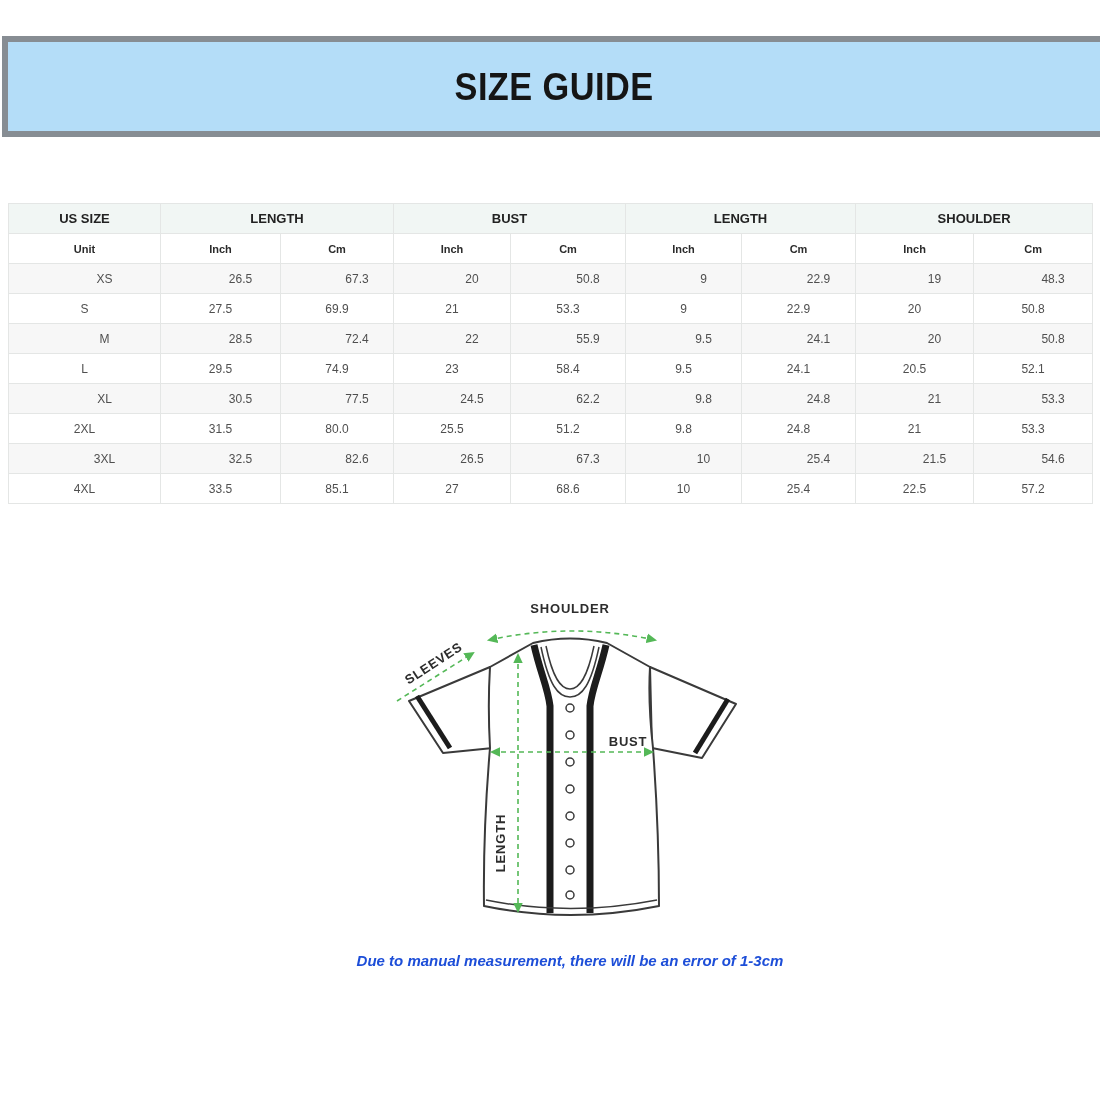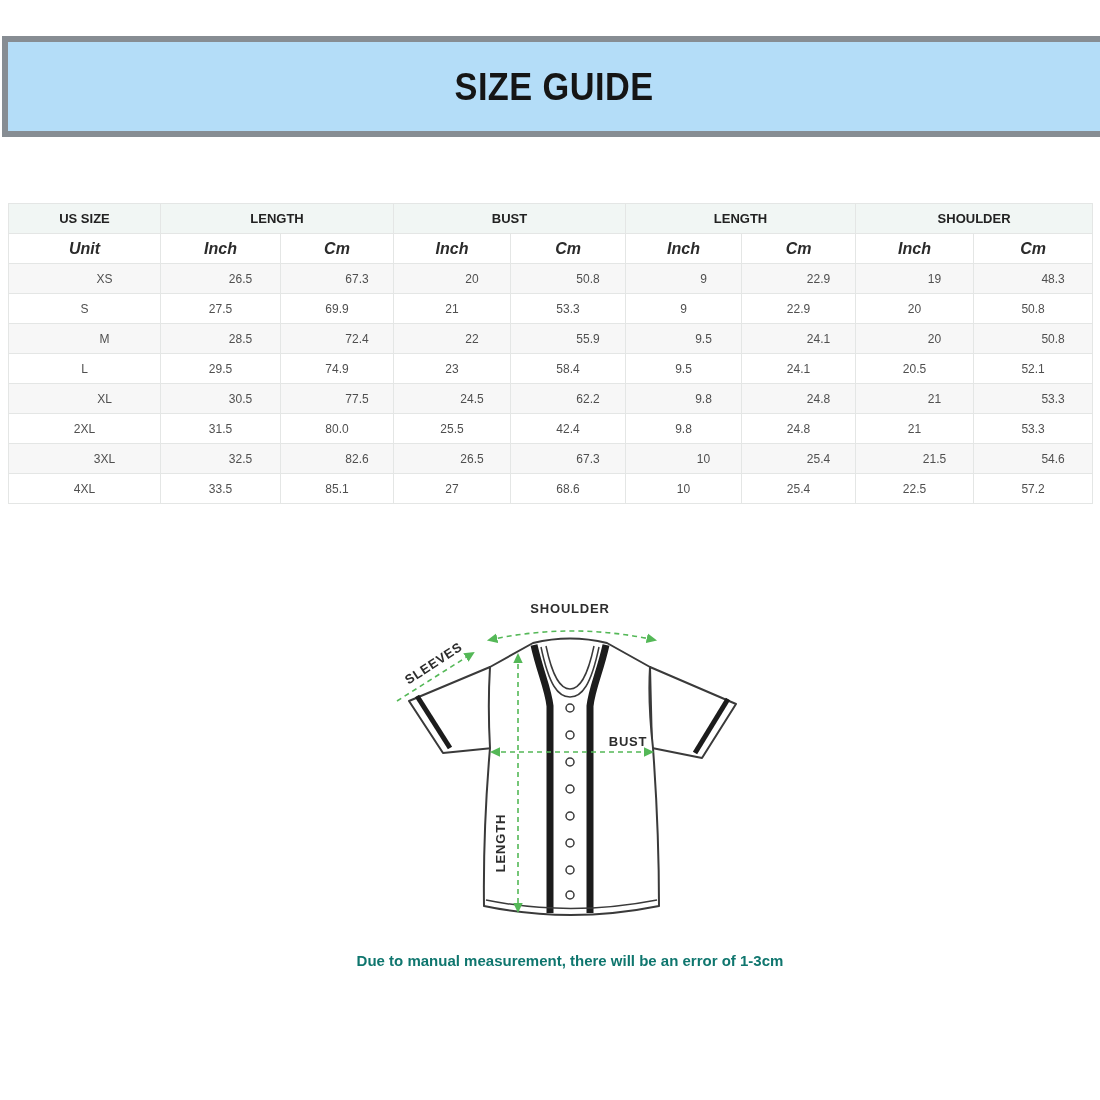--- a/index.html
+++ b/index.html
@@ -26,21 +26,21 @@
     border-collapse: collapse; table-layout: fixed;
   }
   .size-table th, .size-table td {
     border: 1px solid #e4e6e5; text-align: center; vertical-align: middle;
     height: 29px; padding: 0; overflow: hidden;
   }
   .size-table thead tr.group-row th {
     background: #f1f6f4; font-size: 13px; font-weight: bold; color: #222;
   }
   .size-table thead tr.unit-row th {
-    background: #ffffff; font-size: 16px; font-weight: bold; color: #2b2b2b; font-style: italic;
+    background: #ffffff; font-size: 11px; font-weight: bold; color: #2b2b2b;
   }
   .size-table tbody td {
     background: #ffffff; font-size: 12px; font-weight: normal; color: #4f4f4f;
   }
   .size-table tbody tr.alt td { background: #f7f7f7; padding-left: 40px; }
 
   
   .diagram-svg { position: absolute; left: 375px; top: 588px; }
   .measure-label {
     font-family: "Liberation Sans", "DejaVu Sans", sans-serif;
@@ -146,21 +146,21 @@
         <td>9.8</td>
         <td>24.8</td>
         <td>21</td>
         <td>53.3</td>
       </tr>
       <tr>
         <td>2XL</td>
         <td>31.5</td>
         <td>80.0</td>
         <td>25.5</td>
-        <td>42.4</td>
+        <td>51.2</td>
         <td>9.8</td>
         <td>24.8</td>
         <td>21</td>
         <td>53.3</td>
       </tr>
       <tr class="alt">
         <td>3XL</td>
         <td>32.5</td>
         <td>82.6</td>
         <td>26.5</td>
@@ -238,13 +238,13 @@
     <line x1="518" y1="655" x2="518" y2="911" marker-start="url(#arrow)" marker-end="url(#arrow)"></line>
     <line x1="492" y1="752" x2="652" y2="752" marker-start="url(#arrow)" marker-end="url(#arrow)"></line>
   </g>
 
   <text class="measure-label" x="570" y="613" text-anchor="middle">SHOULDER</text>
   <text class="measure-label" transform="translate(436,667) rotate(-33)" text-anchor="middle">SLEEVES</text>
   <text class="measure-label" x="628" y="746" text-anchor="middle">BUST</text>
   <text class="measure-label" transform="translate(505,843) rotate(-90)" text-anchor="middle">LENGTH</text>
 </svg>
 
-<div class="note" style="color: #0f766e;">Due to manual measurement, there will be an error of 1-3cm</div>
+<div class="note" style="color: #1d4ed8; font-style: italic;">Due to manual measurement, there will be an error of 1-3cm</div>
 
 </body></html>

